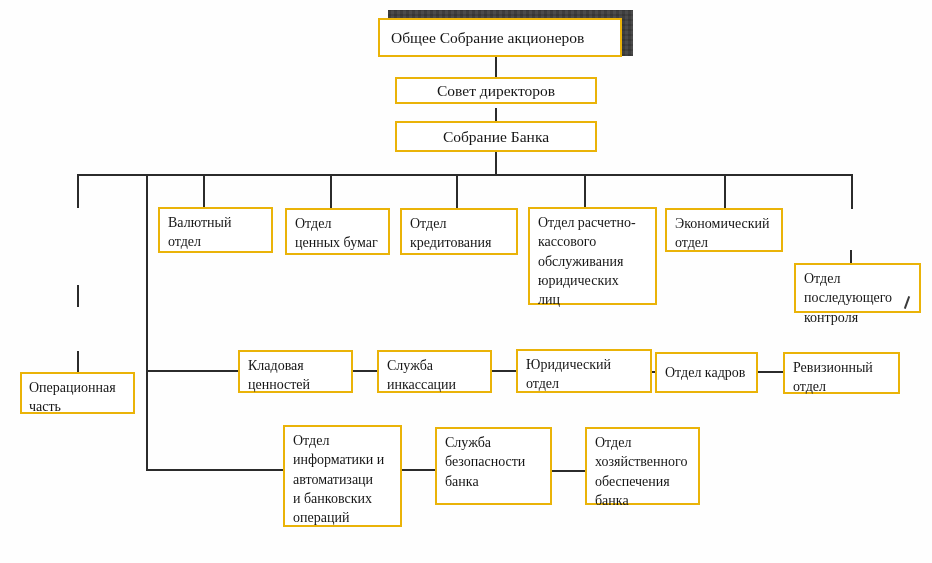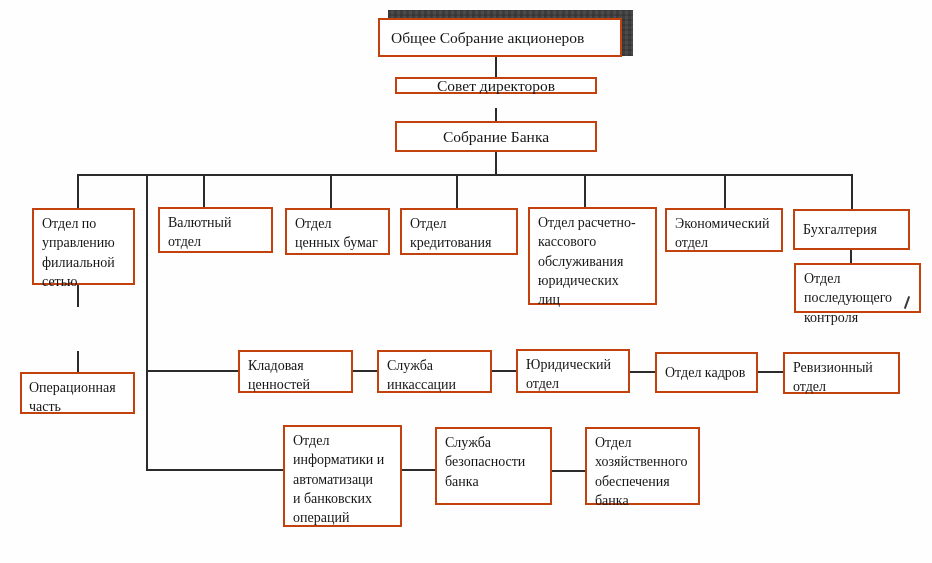--- a/index.html
+++ b/index.html
@@ -3,21 +3,21 @@
 <meta charset="utf-8">
 <style>
   html,body{margin:0;padding:0;background:#ffffff;}
   .stage{
     position:relative;width:932px;height:563px;background:#fefefe;
     font-family:"Liberation Serif","DejaVu Serif",serif;color:#161616;
     overflow:hidden;
   }
   .node{
     position:absolute;box-sizing:border-box;background:#fff;
-    border:2px solid #c2410c;padding:4px 8px;
+    border:2px solid #eab308;padding:4px 8px;
     font-size:14px;line-height:1.38;white-space:pre-line;z-index:2;
   }
   .hcenter{display:flex;align-items:center;justify-content:center;text-align:center;font-size:15.5px;padding:2px 6px;}
   .vcenter{display:flex;align-items:center;}
   .topbox{font-size:15.5px;display:flex;align-items:center;padding-left:11px;}
   .line{position:absolute;background:#2b2b2b;z-index:1;}
   .shadow{
     position:absolute;left:388px;top:10px;width:245px;height:46px;z-index:0;
     background:
       repeating-linear-gradient(90deg,#8d8d8d 0 3px,#aaaaaa 3px 6px),
@@ -27,70 +27,65 @@
   .artifact{
     position:absolute;left:906px;top:296px;width:2px;height:13px;
     background:#3a3a3a;transform:rotate(20deg);z-index:3;
   }
   .caption{
     position:absolute;left:95px;top:536px;font-size:16px;z-index:2;
     white-space:nowrap;
   }
   
   #n-general    {left:378px;top:18px; width:244px;height:39px;}
-  #n-board      {left:395px;top:77px; width:202px;height:17px;}
+  #n-board      {left:395px;top:77px; width:202px;height:27px;}
   #n-manage     {left:395px;top:121px;width:202px;height:31px;}
   #n-branchnet  {left:32px; top:208px;width:103px;height:77px;}
   #n-currency   {left:158px;top:207px;width:115px;height:46px;}
   #n-securities {left:285px;top:208px;width:105px;height:47px;}
   #n-lending    {left:400px;top:208px;width:118px;height:47px;}
   #n-settlement {left:528px;top:207px;width:129px;height:98px;}
   #n-economic   {left:665px;top:208px;width:118px;height:44px;}
   #n-accounting {left:793px;top:209px;width:117px;height:41px;}
   #n-followup   {left:794px;top:263px;width:127px;height:50px;}
   #n-offices    {left:21px; top:307px;width:113px;height:44px;}
   #n-operations {left:20px; top:372px;width:115px;height:42px;padding-left:7px;}
   #n-vault      {left:238px;top:350px;width:115px;height:43px;}
   #n-collection {left:377px;top:350px;width:115px;height:43px;}
-  #n-legal      {left:516px;top:349px;width:114px;height:44px;}
+  #n-legal      {left:516px;top:349px;width:136px;height:44px;}
   #n-hr         {left:655px;top:352px;width:103px;height:41px;}
   #n-audit      {left:783px;top:352px;width:117px;height:42px;}
   #n-it         {left:283px;top:425px;width:119px;height:102px;}
   #n-security   {left:435px;top:427px;width:117px;height:78px;}
   #n-facilities {left:585px;top:427px;width:115px;height:78px;}
 </style>
 </head>
 <body>
 
 <div class="stage">
 
   <div class="shadow"></div>
 
   <div class="node topbox" id="n-general">Общее Собрание акционеров</div>
   <div class="node hcenter" id="n-board">Совет директоров</div>
   <div class="node hcenter" id="n-manage">Собрание Банка</div>
 
-  <div class="node" id="n-branchnet">Отдел по
-управлению
-филиальной
-сетью</div>
   <div class="node" id="n-currency">Валютный
 отдел</div>
   <div class="node" id="n-securities">Отдел
 ценных бумаг</div>
   <div class="node" id="n-lending">Отдел
 кредитования</div>
   <div class="node" id="n-settlement">Отдел расчетно-
 кассового
 обслуживания
 юридических
 лиц</div>
   <div class="node" id="n-economic">Экономический
 отдел</div>
-  <div class="node vcenter" id="n-accounting">Бухгалтерия</div>
   <div class="node" id="n-followup">Отдел
 последующего
 контроля</div>
 
   <div class="node" id="n-operations">Операционная
 часть</div>
 
   <div class="node" id="n-vault">Кладовая
 ценностей</div>
   <div class="node" id="n-collection">Служба

